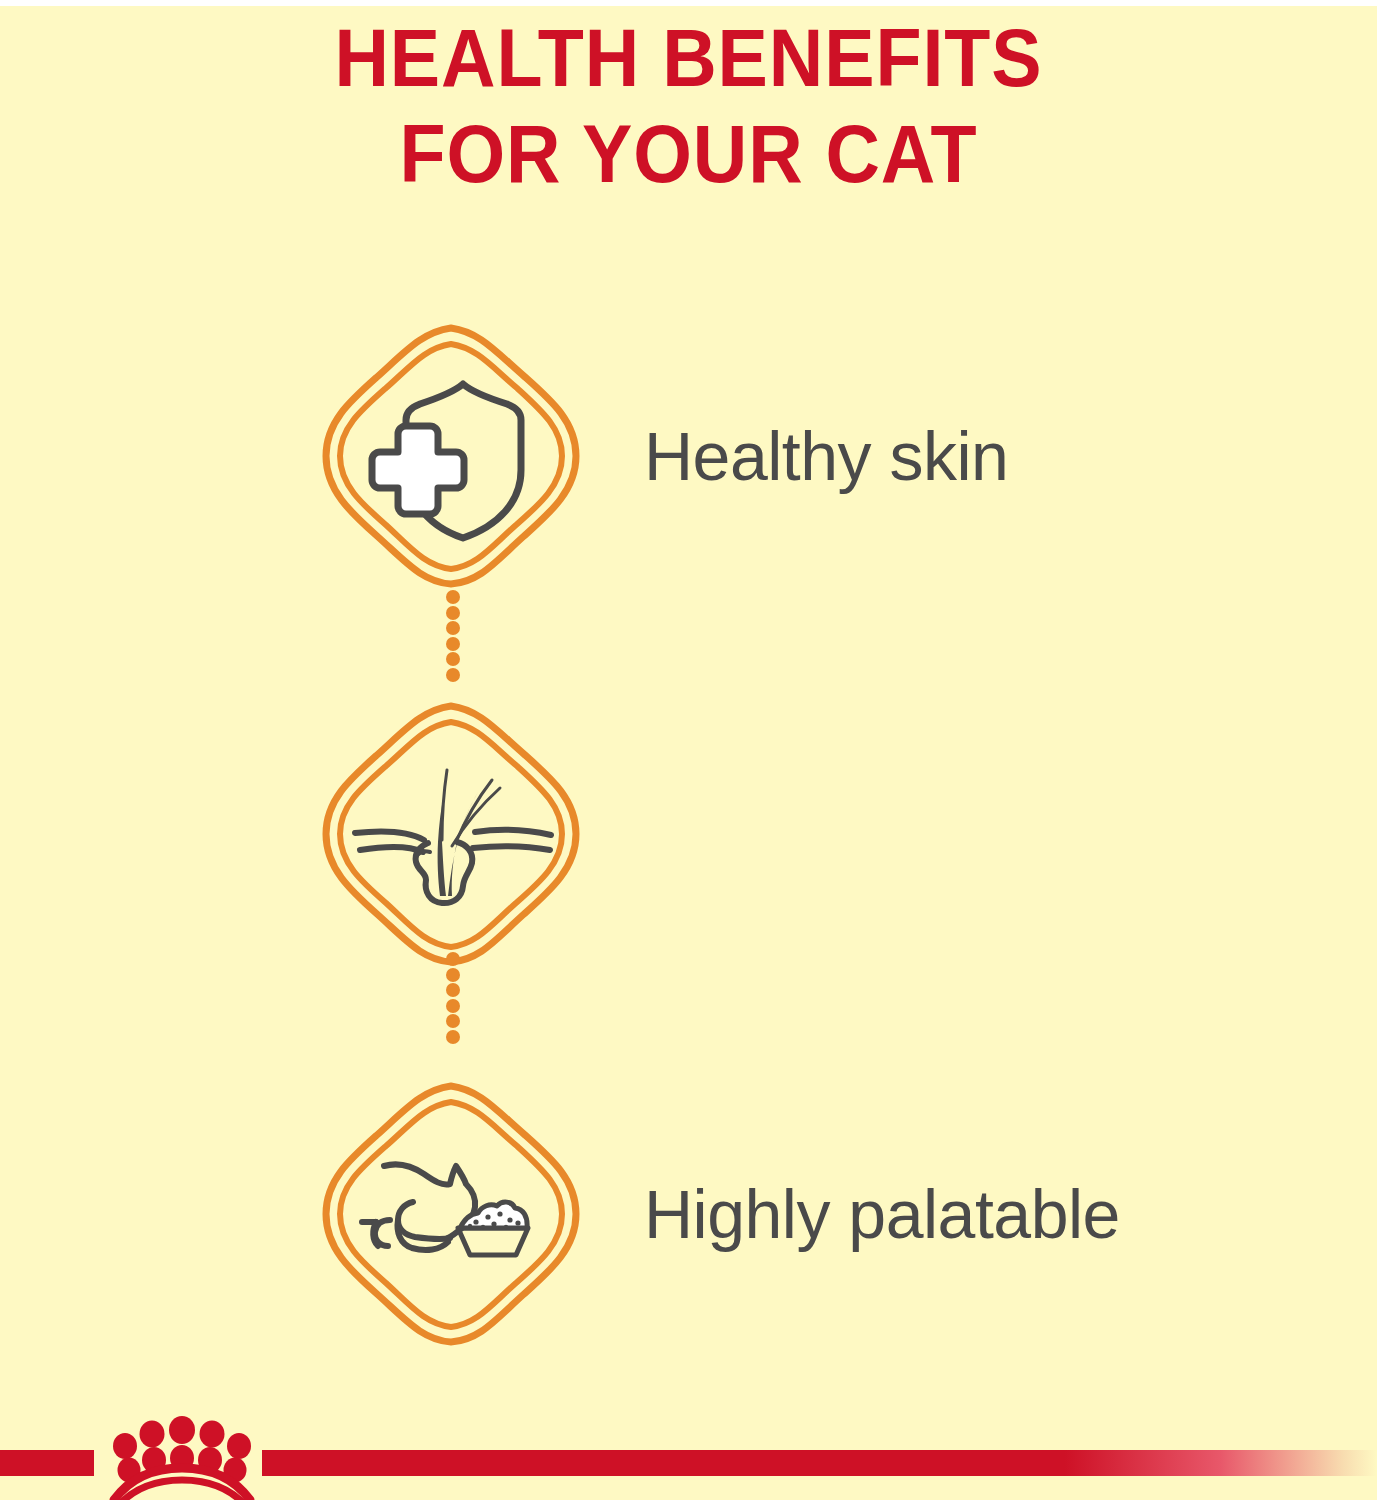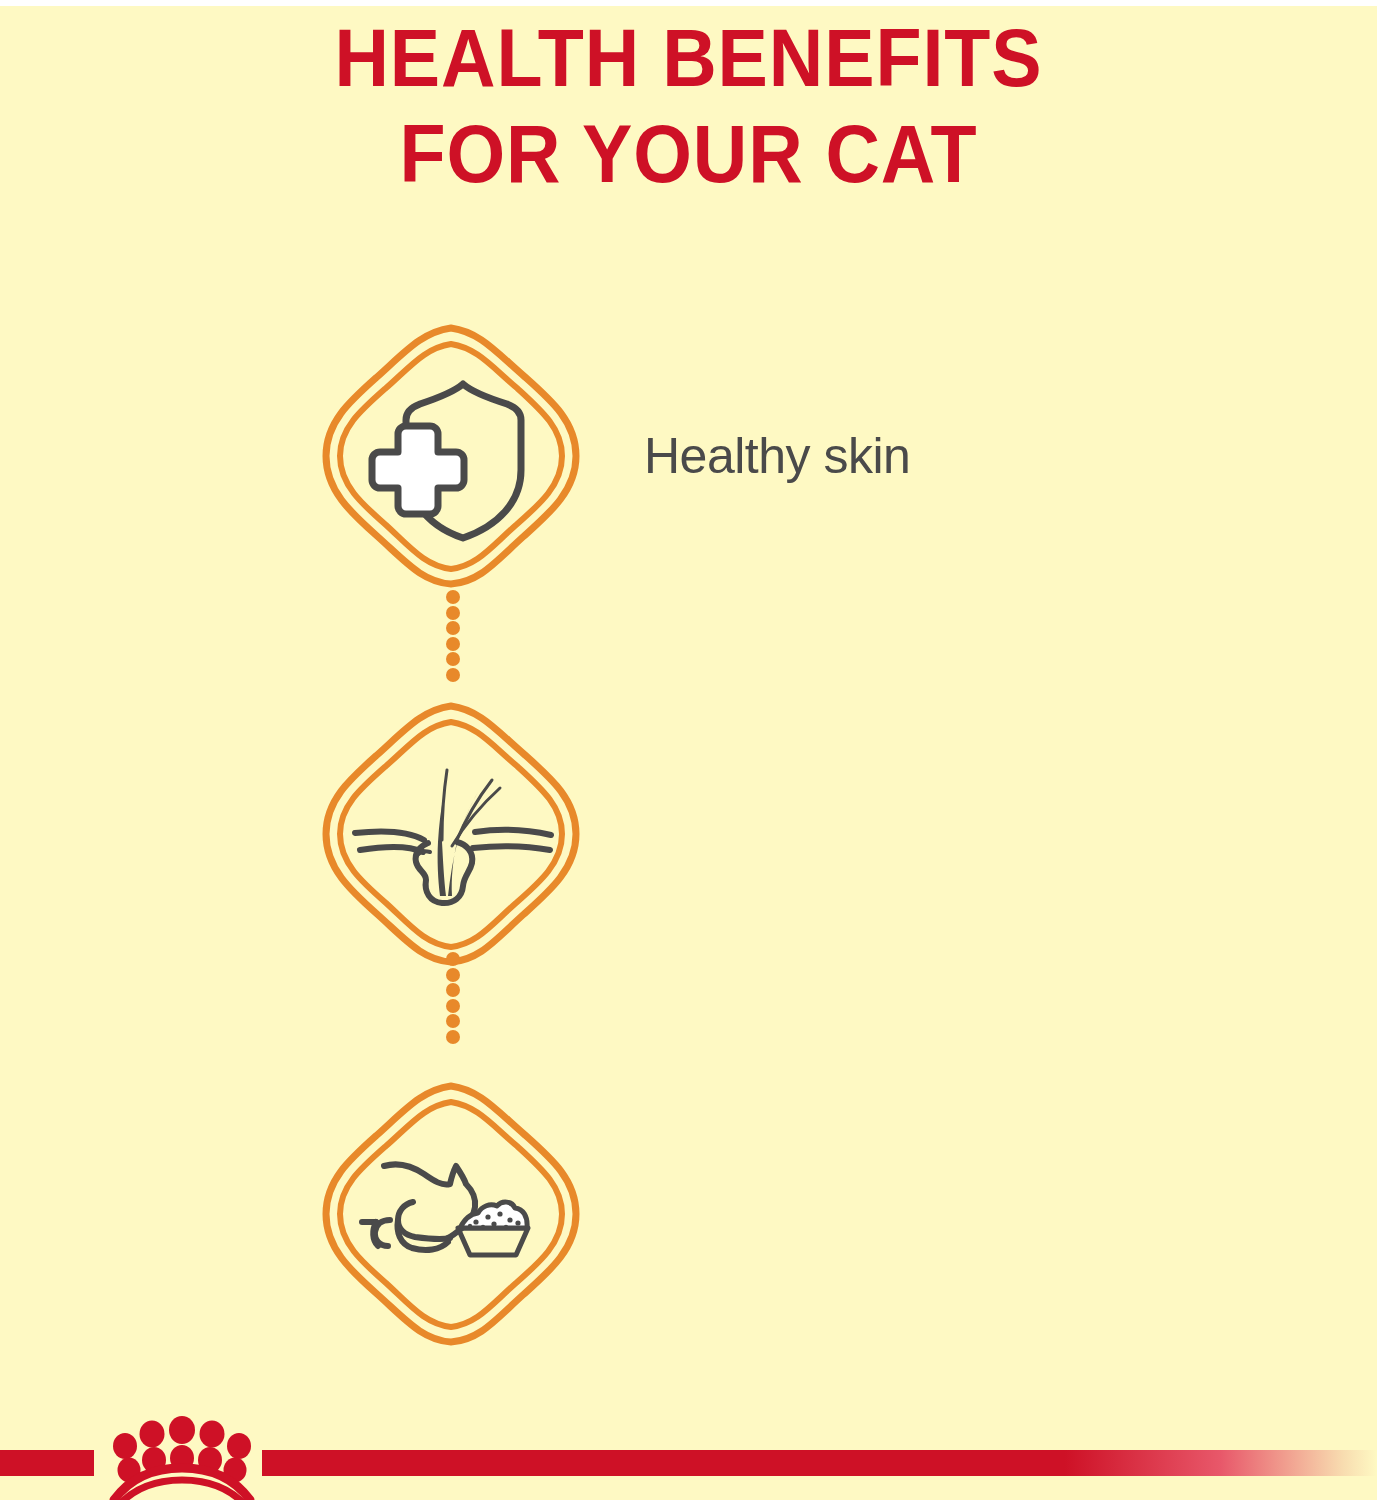--- a/index.html
+++ b/index.html
@@ -66,21 +66,21 @@
     width: 262px;
     height: 268px;
     margin-left: 320px;
     flex: 0 0 auto;
   }
   .icon-frame svg { display: block; width: 100%; height: 100%; }
 
   .benefit-label {
     margin-left: 62px;
     color: #4A4A4A;
-    font-size: 50px;
+    font-size: 68px;
     line-height: 86px;
     font-weight: normal;
     letter-spacing: -0.5px;
     white-space: pre-line;
   }
 
   
   .connector {
     position: absolute;
     left: 442px;
@@ -314,20 +314,21 @@
           <circle cx="168" cy="137" r="2.6" fill="#4A4A4A"></circle>
           <circle cx="180" cy="134" r="2.6" fill="#4A4A4A"></circle>
           <circle cx="190" cy="140" r="2.6" fill="#4A4A4A"></circle>
           <circle cx="174" cy="144" r="2.6" fill="#4A4A4A"></circle>
           <circle cx="198" cy="143" r="2.6" fill="#4A4A4A"></circle>
           <circle cx="150" cy="146" r="2.2" fill="#4A4A4A"></circle>
           <circle cx="163" cy="147" r="2.2" fill="#4A4A4A"></circle>
           <circle cx="186" cy="147" r="2.2" fill="#4A4A4A"></circle>
         </svg>
       </div>
+      <div class="benefit-label">Highly palatable</div>
     </div>
   </div>
 
   <div class="connector c1">
     <span class="dot"></span>
     <span class="dot"></span>
     <span class="dot"></span>
     <span class="dot"></span>
     <span class="dot"></span>
     <span class="dot"></span>

